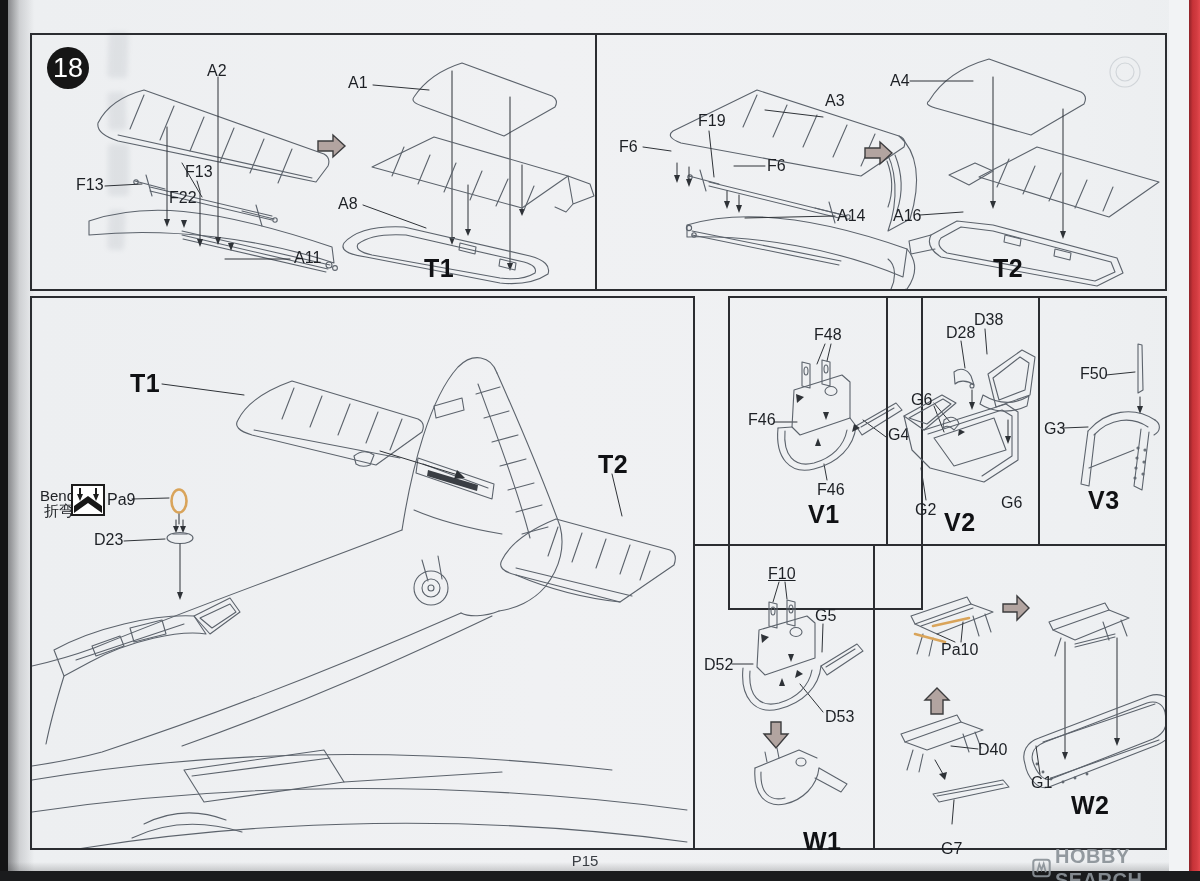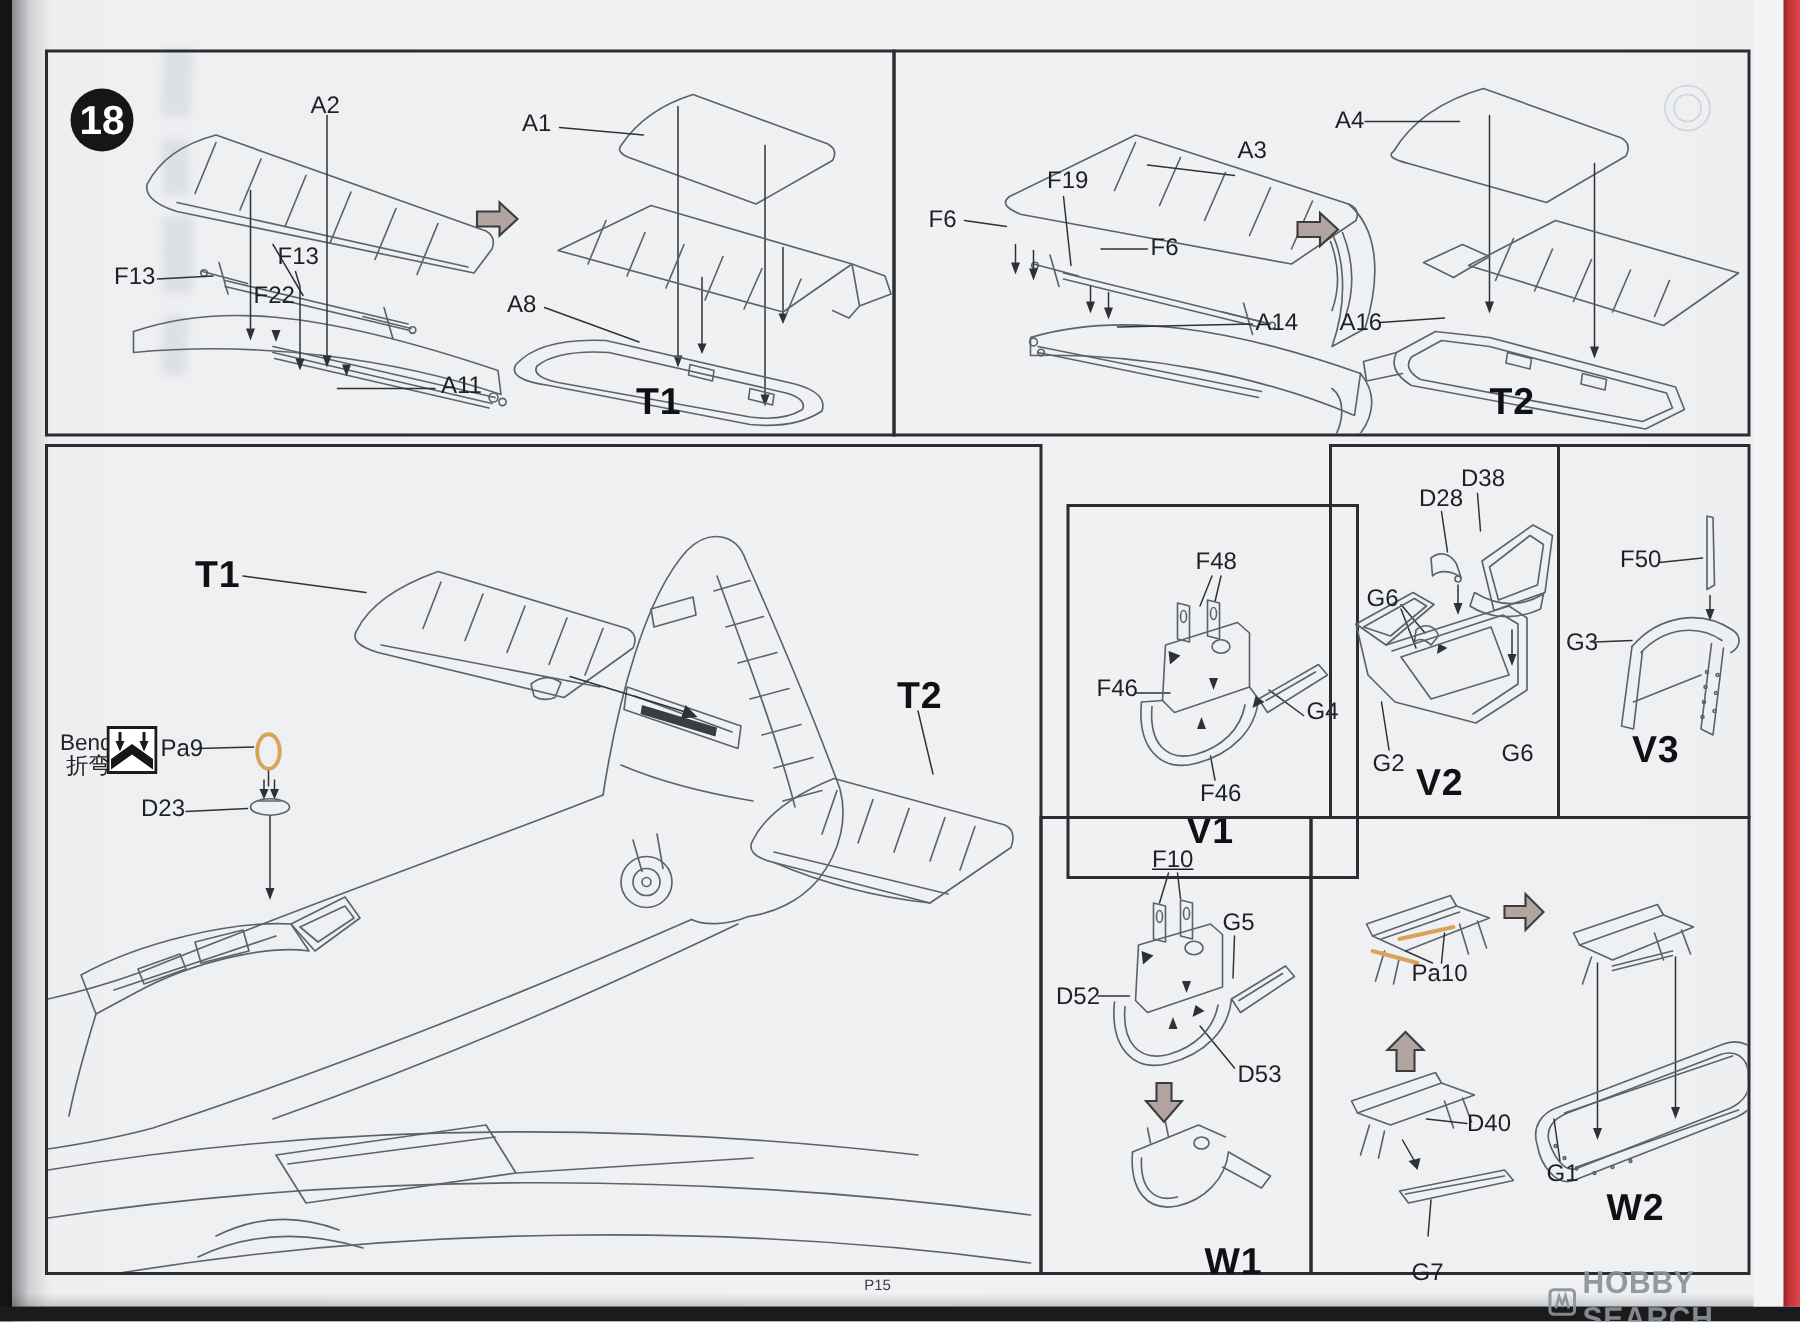--- a/index.html
+++ b/index.html
@@ -33,25 +33,25 @@
   .art .lead{stroke:#2f3338;stroke-width:1;}
   .art .ah{fill:#2e3237;stroke:none;}
   .art .dk{fill:#3a3e44;stroke:none;}
   .art .etch{stroke:var(--etch-part);stroke-width:2.6;}
   .art .ghost{stroke:#9aa2ad;opacity:.35;}
   .art .blockarrow{fill:var(--arrow-fill);stroke:#3c3c3e;stroke-width:1.4;}
   
   .pl{position:absolute;font-size:16px;line-height:1.05;color:var(--label);white-space:nowrap;}
   .nm{position:absolute;font-size:25px;font-weight:700;letter-spacing:.5px;color:#101114;white-space:nowrap;}
   .badge{position:absolute;width:42px;height:42px;border-radius:50%;background:var(--badge);
-    color:#fff;font-size:27px;font-weight:700;display:flex;align-items:center;justify-content:center;margin-top:12px;}
+    color:#fff;font-size:27px;font-weight:400;display:flex;align-items:center;justify-content:center;}
   .bend-box{position:absolute;}
   .bend-txt{position:absolute;font-size:15px;color:#202327;line-height:1.0;}
   .footer-page{position:absolute;left:545px;top:852px;width:80px;text-align:center;
-    font-size:10px;color:#3a3e44;}
+    font-size:15px;color:#3a3e44;}
   .watermark{position:absolute;left:1032px;top:845px;display:flex;align-items:center;gap:4px;
     color:var(--watermark-gray);opacity:.92;z-index:5;}
   .watermark .wm-text{font-size:20px;font-weight:700;letter-spacing:.5px;transform:scaleY(1.05);}
 </style>
 </head>
 <body>
 
 <div class="page">
 
   <div class="bleed" style="left:108px;top:18px;width:36px;height:270px;">
@@ -262,21 +262,21 @@
         <rect x="1" y="1" width="32" height="30" fill="#ffffff" stroke="#1c1c1c" stroke-width="2"></rect>
         <path d="M9,4 V11 M25,4 V11" stroke="#1c1c1c" stroke-width="2" fill="none"></path>
         <path d="M6,10 L9,17 L12,10 Z M22,10 L25,17 L28,10 Z" fill="#1c1c1c"></path>
         <path d="M3,22 L17,12 L31,22 L31,29 L17,19 L3,29 Z" fill="#171717"></path>
       </svg>
     </div>
     <span class="pl" style="left:75px;top:194px;">Pa9</span>
     <span class="pl" style="left:62px;top:234px;">D23</span>
   </section>
 
-  <section class="panel" style="left:711px;top:296px;width:195px;height:250px;margin-top:40px;">
+  <section class="panel" style="left:728px;top:296px;width:195px;height:314px;">
     <svg class="art" width="191" height="246" viewBox="0 0 191 246">
       <path class="lead" d="M95,46 L87,66 M101,46 L97,63"></path>
       <path class="lead" d="M44,124 L67,124"></path>
       <path class="lead" d="M156,139 L133,122"></path>
       <path class="lead" d="M97,182 L94,166"></path>
 
       <path d="M72,64 L72,88 L80,90 L80,66 Z"></path>
         <ellipse cx="76" cy="73" rx="2" ry="4"></ellipse>
       <path d="M92,62 L92,86 L100,88 L100,64 Z"></path>
         <ellipse cx="96" cy="71" rx="2" ry="4"></ellipse>

